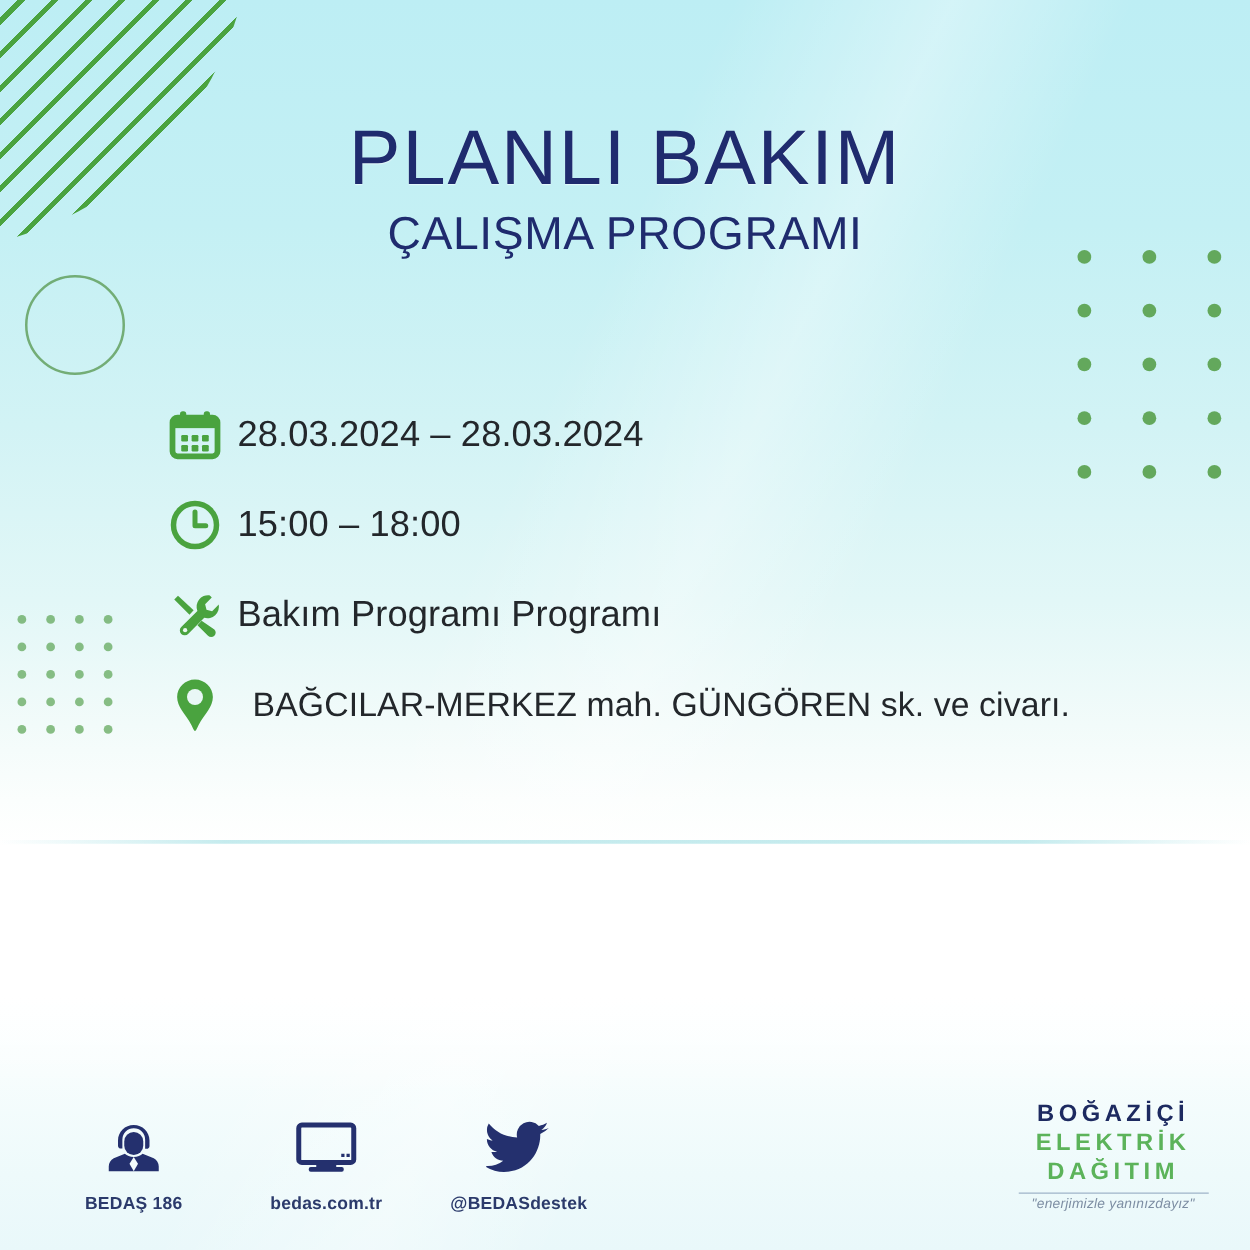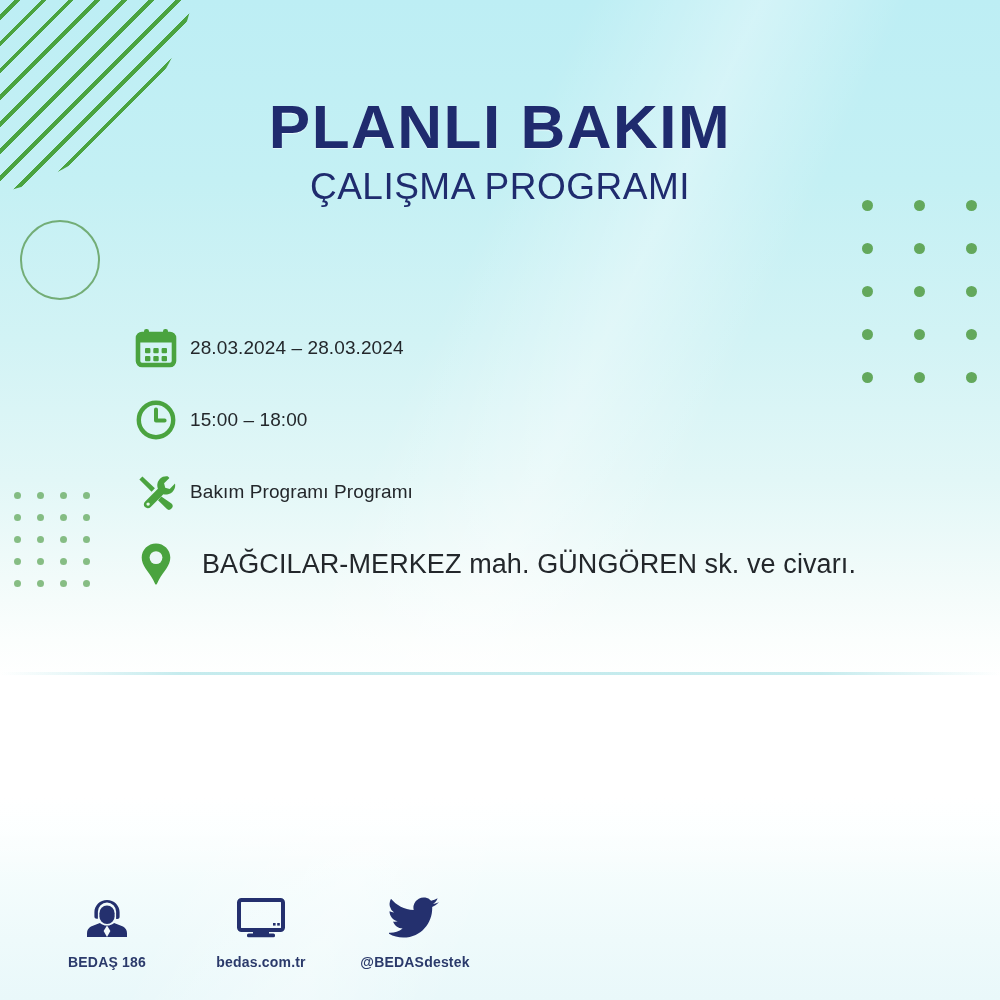--- a/index.html
+++ b/index.html
@@ -105,21 +105,21 @@
   
   .headline {
     position: absolute;
     left: 0; right: 0;
     top: 96px;
     text-align: center;
   }
   .headline .l1 {
     display: block;
     font-size: 62px;
-    font-weight: 700;
+    font-weight: 400;
     letter-spacing: 1.5px;
     color: #1f2b6e;
     line-height: 1.0;
     text-shadow: 0 1px 1px rgba(255,255,255,.6);
   }
   .headline .l2 {
     display: block;
     margin-top: 10px;
     font-size: 37px;
     font-weight: 400;
@@ -142,21 +142,21 @@
     height: 72px;
   }
   .row .ic {
     width: 56px;
     flex: 0 0 56px;
     display: flex;
     align-items: center;
     justify-content: flex-start;
   }
   .row .tx {
-    font-size: 19px;
+    font-size: 29px;
     color: #23272b;
     letter-spacing: .1px;
     white-space: nowrap;
   }
   .row.loc .tx { font-size: 27px; margin-left: 12px; }
 
   svg.gi { display: block; }
 
   
   .footer {
@@ -365,14 +365,21 @@
     <div class="fitem">
       <span class="fic">
         <svg class="gi" width="52" height="48" viewBox="0 0 52 48" aria-hidden="true">
           <path d="M50 8.3c-1.8.8-3.8 1.4-5.9 1.6 2.1-1.3 3.7-3.3 4.5-5.7-2 1.2-4.2 2-6.5 2.5a10.2 10.2 0 0 0-17.4 9.3C15.3 15.6 7.3 11.3 2 4.7A10.2 10.2 0 0 0 5.1 18.4c-1.6 0-3.2-.5-4.6-1.2v.1c0 4.9 3.5 9 8.2 10a10.3 10.3 0 0 1-4.6.2c1.3 4 5 6.9 9.5 7a20.5 20.5 0 0 1-15.1 4.2A28.9 28.9 0 0 0 14.2 43.5c18.8 0 29-15.6 29-29.1v-1.3A20.8 20.8 0 0 0 50 8.3z" fill="#24306e"></path>
         </svg>
       </span>
       <span class="flb">@BEDASdestek</span>
     </div>
   </div>
 
+  <div class="logo">
+    <span class="lrow navy">BOĞAZİÇİ</span>
+    <span class="lrow green">ELEKTRİK</span>
+    <span class="lrow green">DAĞITIM</span>
+    <div class="rule"></div>
+    <span class="slogan">"enerjimizle yanınızdayız"</span>
+  </div>
 
 </div>
 
 </body></html>

